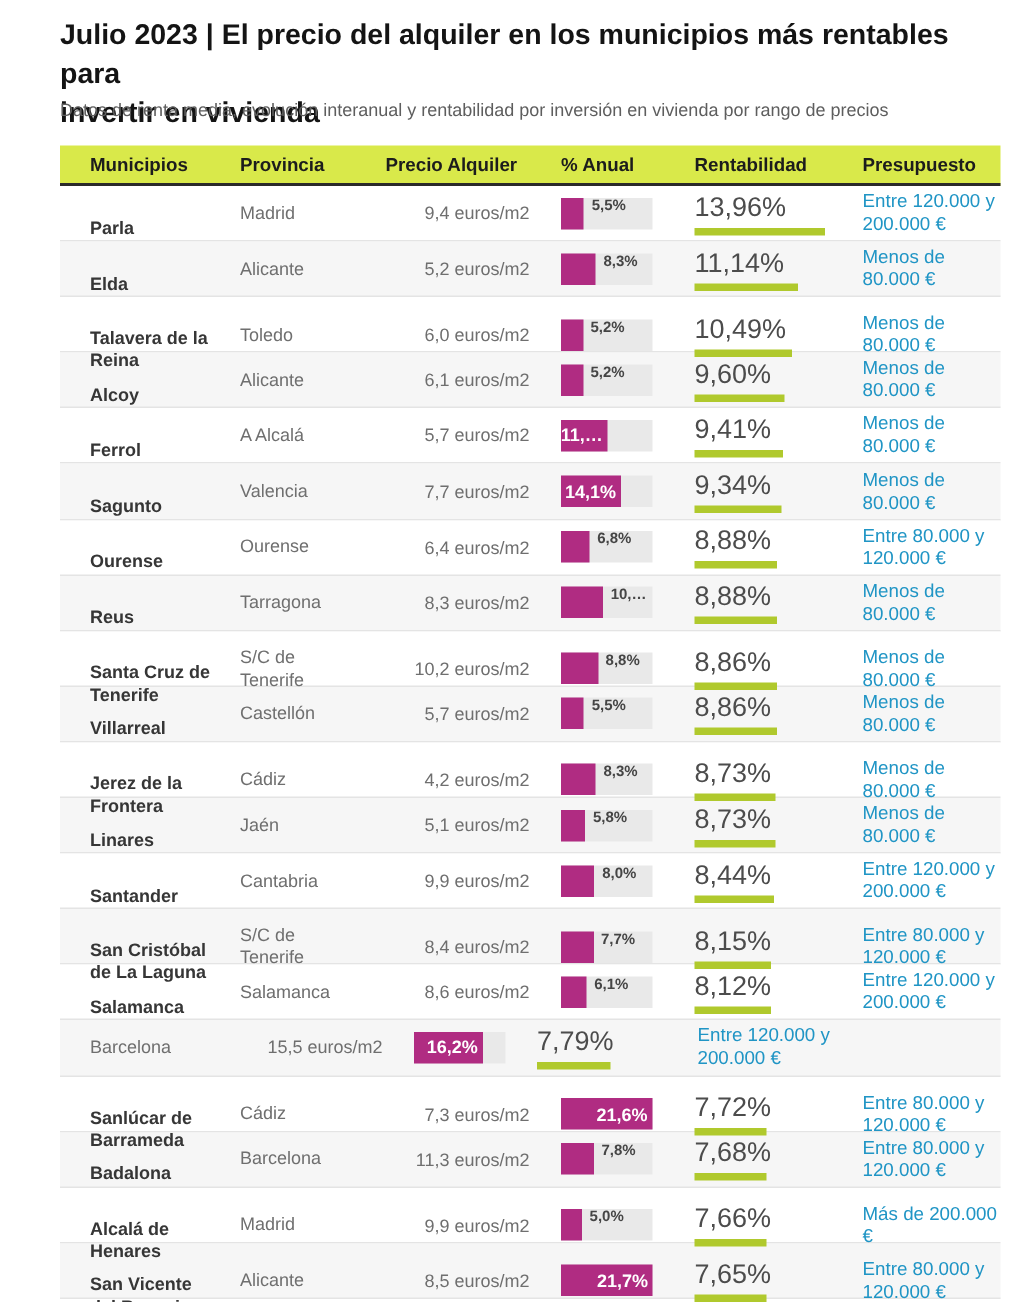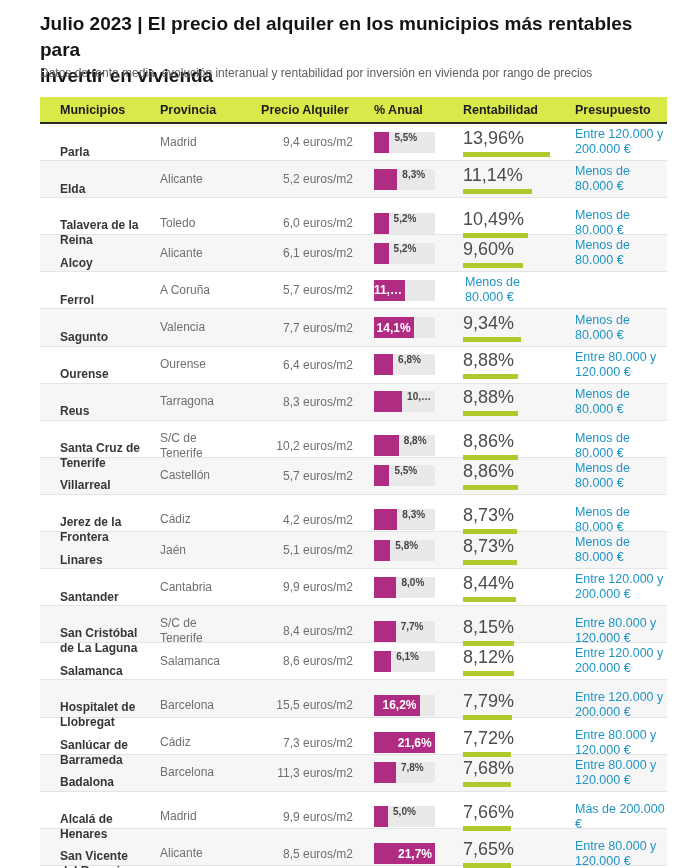--- a/index.html
+++ b/index.html
@@ -22,21 +22,21 @@
   .thead, .tr{
     display:grid;
     grid-template-columns:100px 97px 98px 105px 110px 1fr;
     padding-left:20px;
   }
   .thead{
     height:27px; background:var(--header-bg);
     border-bottom:2px solid var(--dark);
     align-items:center; font-size:12.5px; font-weight:bold; color:#1c1c1c;
   }
-  .th-precio{ text-align:center; padding-right:2px; }
+  .th-precio{ text-align:left; padding-right:2px; }
   .th-anual{ padding-left:19px; }
   .th-rentab{ padding-left:3px; }
   .th-presup{ padding-left:5px; }
   .tr{
     height:37.1px; align-items:center; font-size:12px;
     border-bottom:1px solid var(--divider); background:#ffffff;
   }
   .tr.alt{ background:var(--alt-row); }
   .td-mun{ font-weight:bold; color:#363636; line-height:15px; white-space:pre-line;margin-top:20px; }
   .td-prov{ color:#6f6f6f; line-height:15px; white-space:pre-line; padding-right:26px; }
@@ -151,29 +151,33 @@
     </div>
     <div class="td td-rentab">
       <span class="rentab-value">9,60%</span>
       <div class="rentab-bar" style="width: 60px;"></div>
     </div>
     <div class="td td-presup">Menos de
 80.000 €</div>
   </div>
       <div class="tr">
     <div class="td td-mun">Ferrol</div>
-    <div class="td td-prov">A Coruña</div>
+    <div class="td td-prov">A Alcalá</div>
     <div class="td td-precio">5,7 euros/m2</div>
     <div class="td td-anual">
       <div class="anual-track">
         <div class="anual-bar" style="width: 50.6912%;">
           <span class="anual-label-in">11,…</span>
         </div>
         <span class="anual-label-out"></span>
       </div>
+    </div>
+    <div class="td td-rentab">
+      <span class="rentab-value">9,41%</span>
+      <div class="rentab-bar" style="width: 59px;"></div>
     </div>
     <div class="td td-presup">Menos de
 80.000 €</div>
   </div>
       <div class="tr alt">
     <div class="td td-mun">Sagunto</div>
     <div class="td td-prov">Valencia</div>
     <div class="td td-precio">7,7 euros/m2</div>
     <div class="td td-anual">
       <div class="anual-track">
@@ -360,22 +364,20 @@
       </div>
     </div>
     <div class="td td-rentab">
       <span class="rentab-value">8,12%</span>
       <div class="rentab-bar" style="width: 51px;"></div>
     </div>
     <div class="td td-presup">Entre 120.000 y
 200.000 €</div>
   </div>
       <div class="tr alt">
-    <div class="td td-mun">Hospitalet de
-Llobregat</div>
     <div class="td td-prov">Barcelona</div>
     <div class="td td-precio">15,5 euros/m2</div>
     <div class="td td-anual">
       <div class="anual-track">
         <div class="anual-bar" style="width: 74.6544%;">
           <span class="anual-label-in">16,2%</span>
         </div>
         <span class="anual-label-out"></span>
       </div>
     </div>

